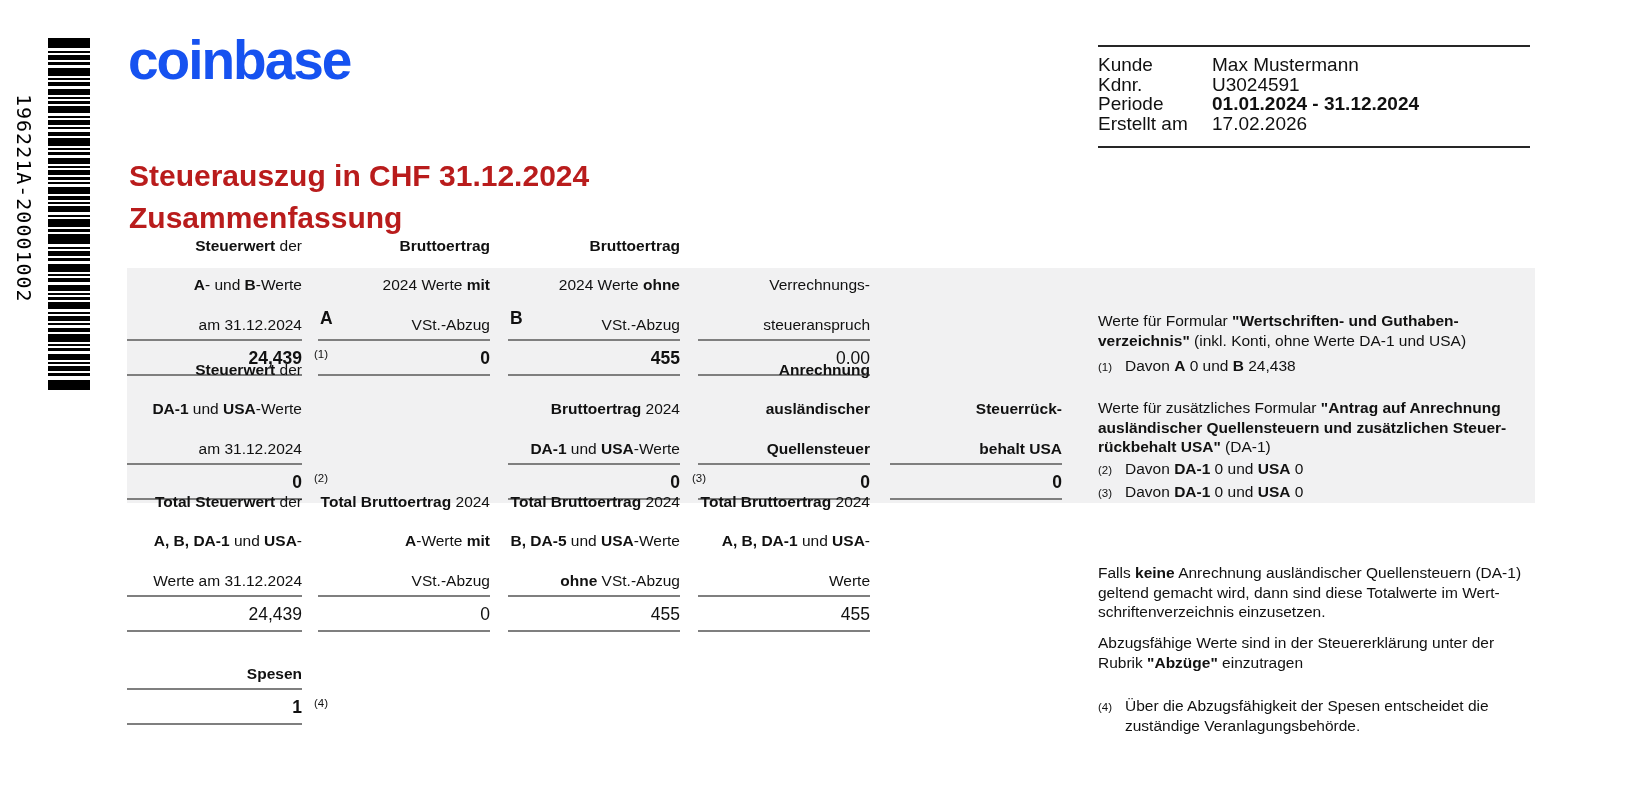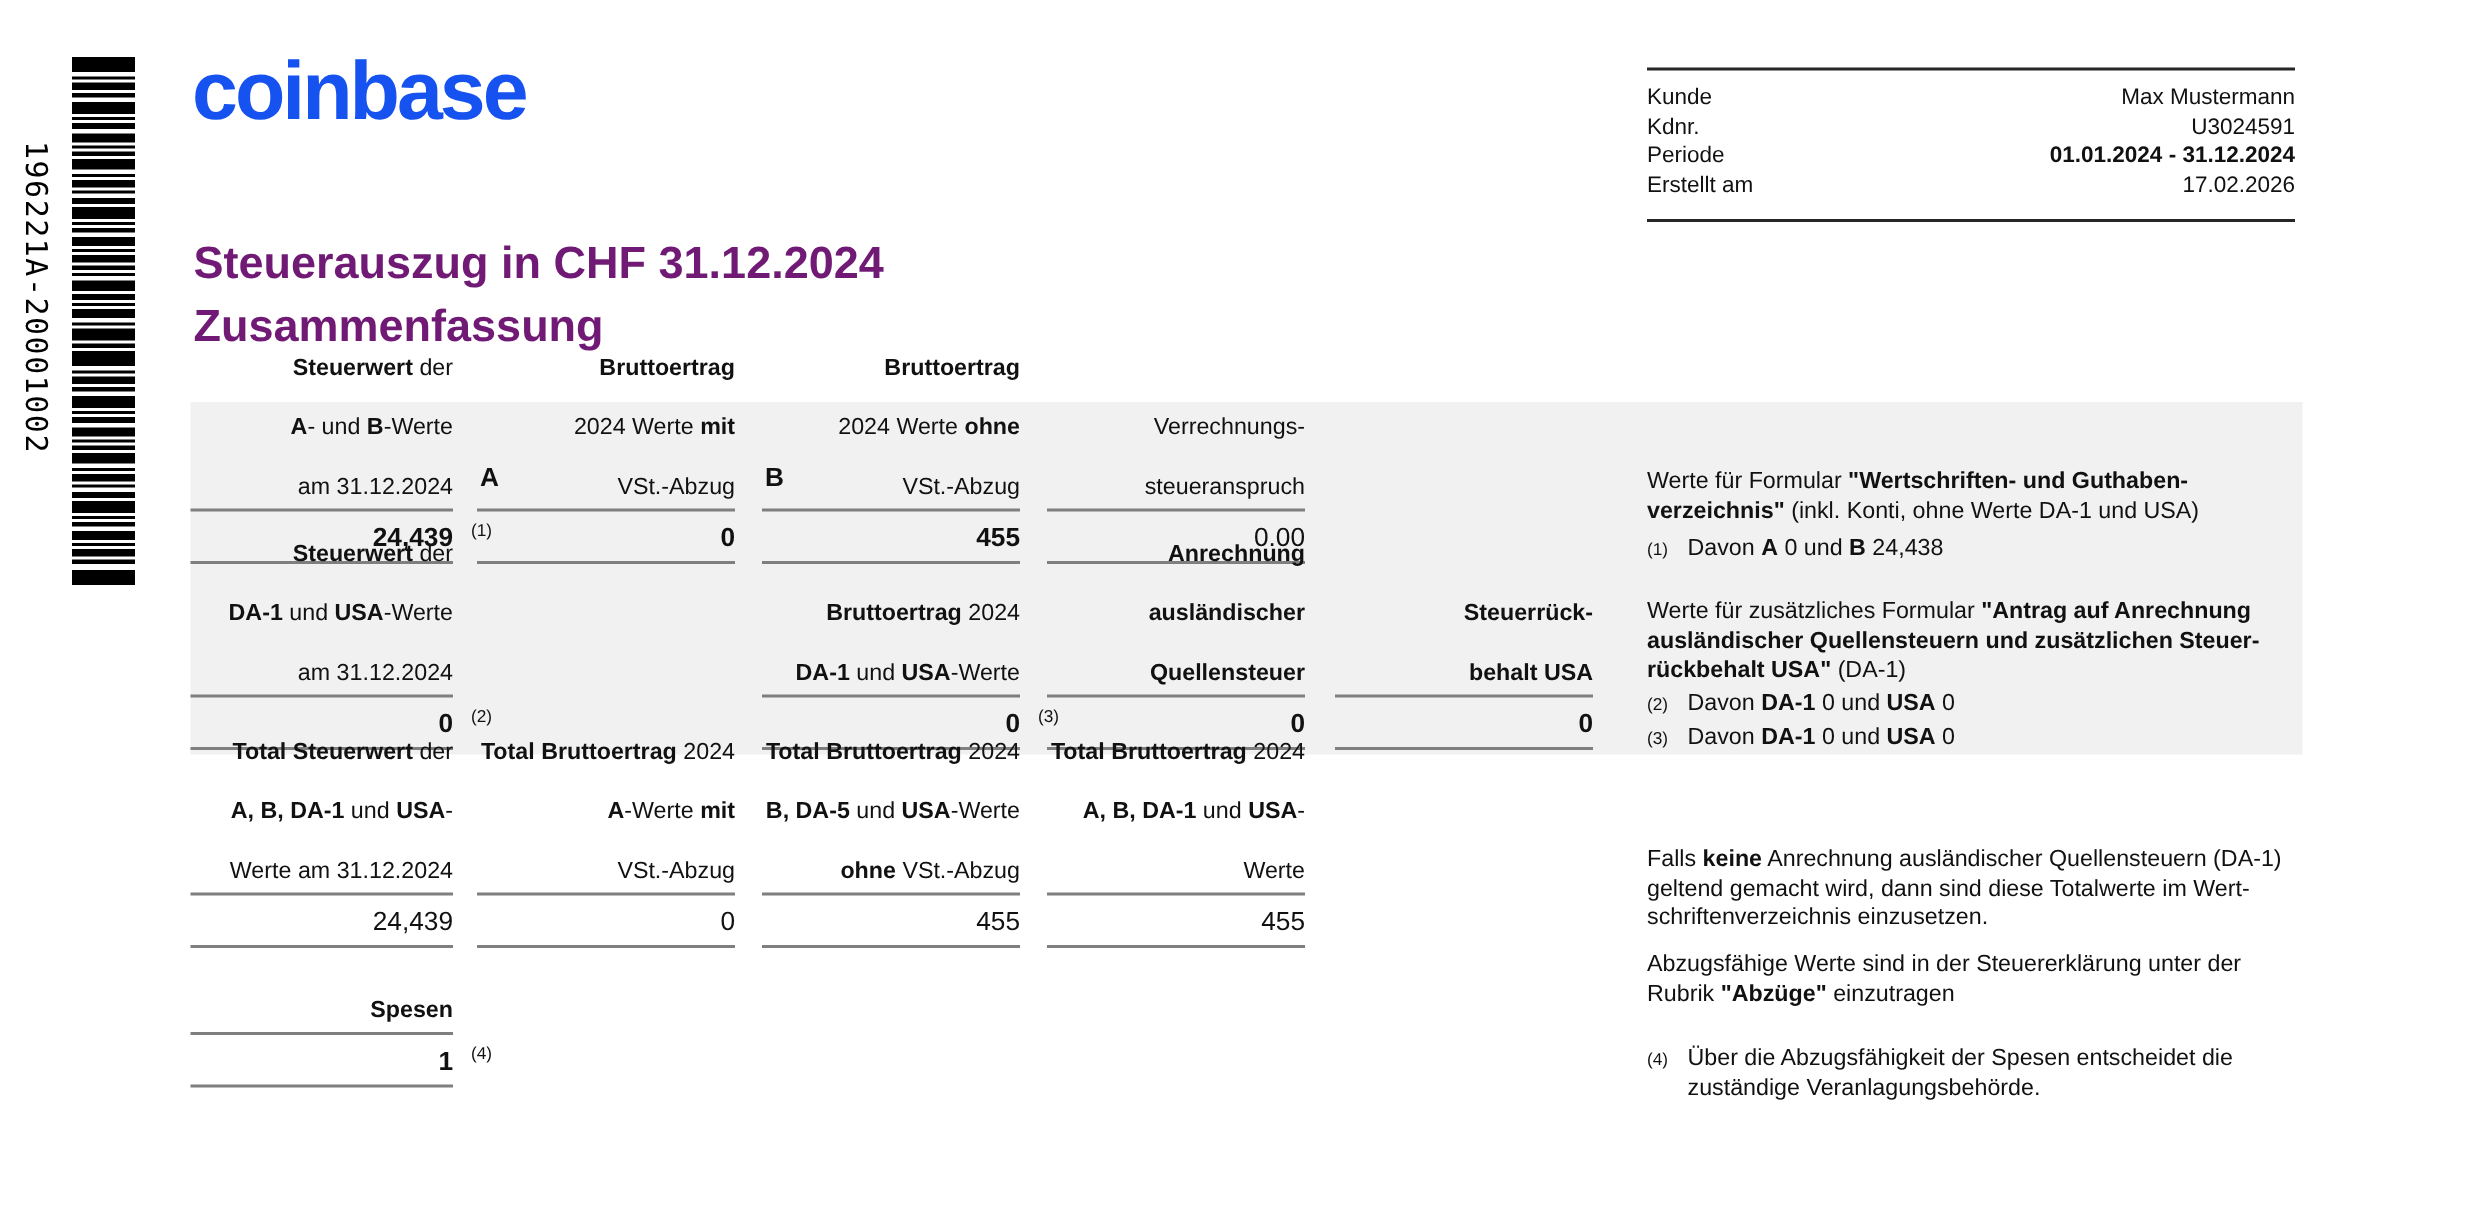--- a/index.html
+++ b/index.html
@@ -8,26 +8,26 @@
   #page{position:relative;width:1650px;height:810px;background:#fff;overflow:hidden;}
 
   
   #barcode{position:absolute;left:48px;top:38px;width:42px;height:352px;}
   #barcode-text{position:absolute;left:36px;top:94px;transform:rotate(90deg);transform-origin:0 0;
     font-family:"DejaVu Sans Mono","Liberation Mono",monospace;font-size:20px;letter-spacing:1px;color:#000;white-space:nowrap;}
 
   
   #logo{position:absolute;left:128px;top:30px;font-size:55px;font-weight:bold;color:var(--brand);
         letter-spacing:-2px;line-height:60px;}
-  #doc-title{position:absolute;left:129px;top:155px;font-size:30px;font-weight:bold;line-height:42px;color:#701a75;}
+  #doc-title{position:absolute;left:129px;top:155px;font-size:30px;font-weight:bold;line-height:42px;color:#b91c1c;}
 
   
   #info{position:absolute;left:1098px;top:45px;width:432px;border-top:2px solid var(--dark-rule);
         border-bottom:2px solid var(--dark-rule);padding:8px 0 13px 0;}
-  .irow{display:flex;font-size:15px;line-height:19.5px;justify-content:space-between;}
+  .irow{display:flex;font-size:19px;line-height:19.5px;}
   .ilab{width:114px;}
   .ival.bold{font-weight:bold;}
 
   
   #band{position:absolute;left:127px;top:268px;width:1408px;height:235px;background:var(--band);}
 
   
   .col{position:absolute;}
   .c1{left:127px;width:175px;} .c2{left:318px;width:172px;} .c3{left:508px;width:172px;}
   .c4{left:698px;width:172px;} .c5{left:890px;width:172px;}

